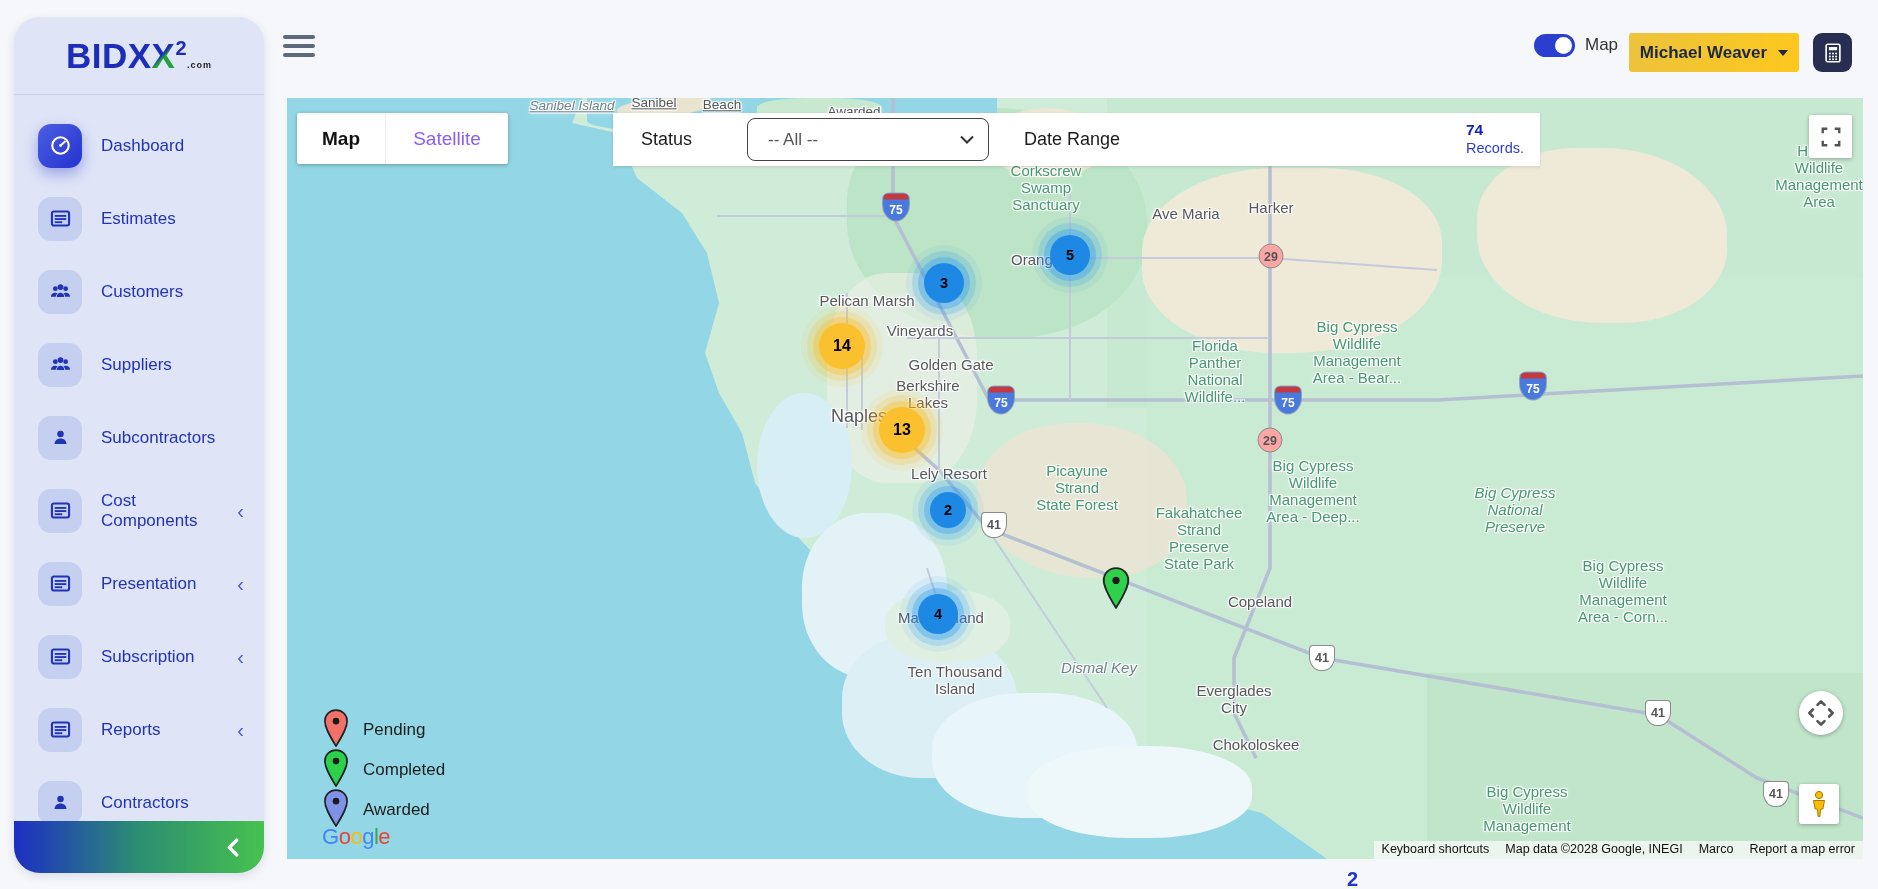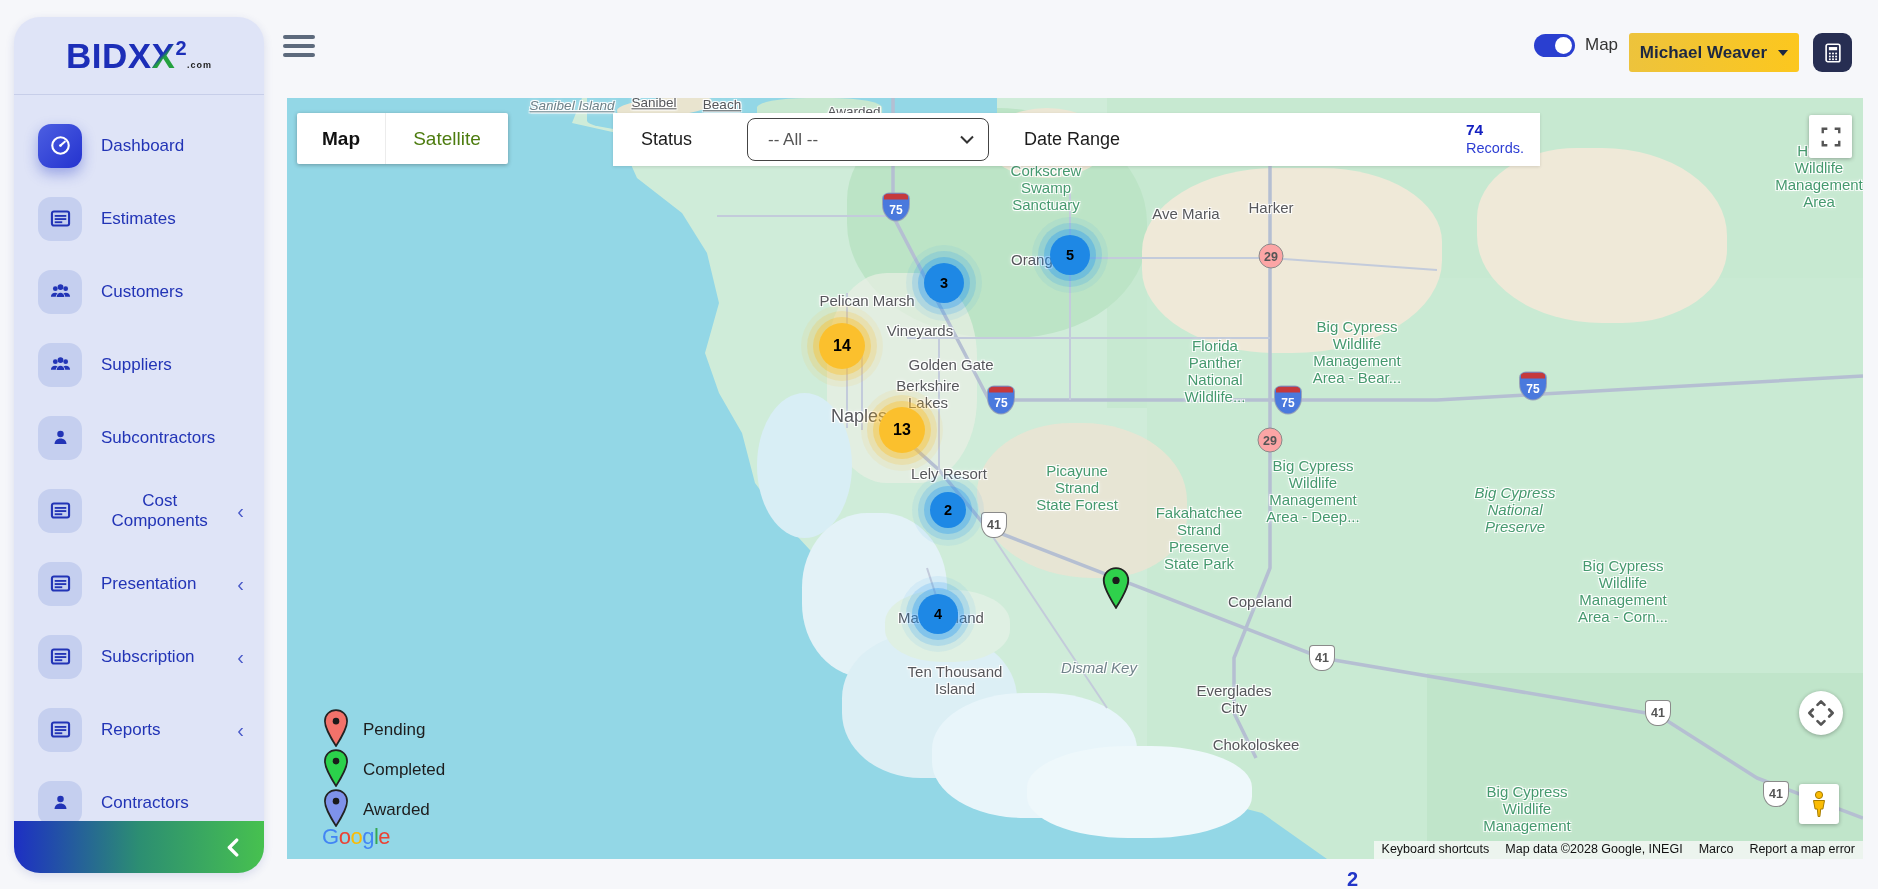--- a/index.html
+++ b/index.html
@@ -9,21 +9,21 @@
   
   .sidebar { position:absolute; left:14px; top:17px; width:250px; height:856px;
     background:#dfe4f7; border-radius:26px; box-shadow:0 3px 10px rgba(40,60,150,.14); z-index:30; }
   .logo-wrap { height:78px; display:flex; align-items:center; justify-content:center;
     border-bottom:1px solid #c7cee9; }
   .logo { font-size:35px; font-weight:bold; color:#1c2eb8; letter-spacing:.5px; position:relative; }
   .logo .lx { background:linear-gradient(135deg,#1c2eb8 46%,#23a13f 54%);
     -webkit-background-clip:text; background-clip:text; color:transparent; }
   .logo sup { font-size:20px; color:#1c2eb8; font-weight:bold; }
   .logo .tld { font-size:9px; color:#222; font-weight:bold; letter-spacing:1px; }
-  .snav { padding-top:14px;text-align:center; }
+  .snav { padding-top:14px; }
   .snav-item { display:flex; align-items:center; gap:19px; height:73px; padding-left:24px; cursor:pointer; }
   .snav-ico { width:44px; height:44px; border-radius:13px; background:#c5cfef; color:#2234b6;
     display:flex; align-items:center; justify-content:center; flex:0 0 auto; }
   .snav-item.active .snav-ico { background:linear-gradient(135deg,#4c5fe2,#2433cf); color:#fff;
     box-shadow:0 6px 14px rgba(40,60,200,.38); }
   .snav-label { color:#2234b6; font-size:17px; }
   .snav-chev { margin-left:auto; margin-right:20px; color:#4a5ac9; font-size:20px; line-height:1; }
   .side-footer { position:absolute; bottom:0; left:0; width:100%; height:52px;
     border-radius:0 0 26px 26px; background:linear-gradient(90deg,#1d2fc4,#2c8e72,#47c14f);
     display:flex; align-items:center; justify-content:flex-end; padding-right:24px; cursor:pointer; }
@@ -76,21 +76,21 @@
     box-shadow:0 0 0 6px rgba(33,150,243,.32), 0 0 0 12px rgba(33,150,243,.18), 0 0 0 18px rgba(33,150,243,.08); }
   .cluster.yellow { background:#fbc02d;
     box-shadow:0 0 0 6px rgba(251,192,45,.38), 0 0 0 12px rgba(251,192,45,.2), 0 0 0 18px rgba(251,192,45,.09); }
 
   .map-pin { position:absolute; transform:translate(-50%,-14px); z-index:9; cursor:pointer; }
 
   .gm-type { position:absolute; left:10px; top:15px; height:51px; background:#fff; border-radius:2px;
     box-shadow:0 1px 4px rgba(0,0,0,.3); display:flex; z-index:12; }
   .gm-type .btn { display:flex; align-items:center; justify-content:center; font-size:19px; cursor:pointer; }
   .gm-type .btn.map-on { width:88px; color:#111; font-weight:bold; }
-  .gm-type .btn.sat { width:123px; color:#4d7c0f; border-left:1px solid #ececec; }
+  .gm-type .btn.sat { width:123px; color:#8b5cf6; border-left:1px solid #ececec; }
 
   .filter-bar { position:absolute; left:326px; top:15px; width:927px; height:53px; background:#fff;
     z-index:12; box-shadow:0 1px 3px rgba(0,0,0,.12); }
   .fb-label { position:absolute; top:16px; font-size:18px; color:#1c1c1c; }
   .status-select { position:absolute; left:134px; top:5px; width:242px; height:43px; border:1.6px solid #444;
     border-radius:8px; display:flex; align-items:center; padding:0 14px 0 20px; cursor:pointer; background:#fff; }
   .status-select .val { font-size:17px; color:#555; flex:1; }
   .date-input { position:absolute; left:522px; top:4px; width:312px; height:45px; border:1.6px solid #333;
     border-radius:10px; font-size:19px; color:#7b8392; padding:0 16px; background:#fff;
     font-family:"Liberation Sans", sans-serif; }

